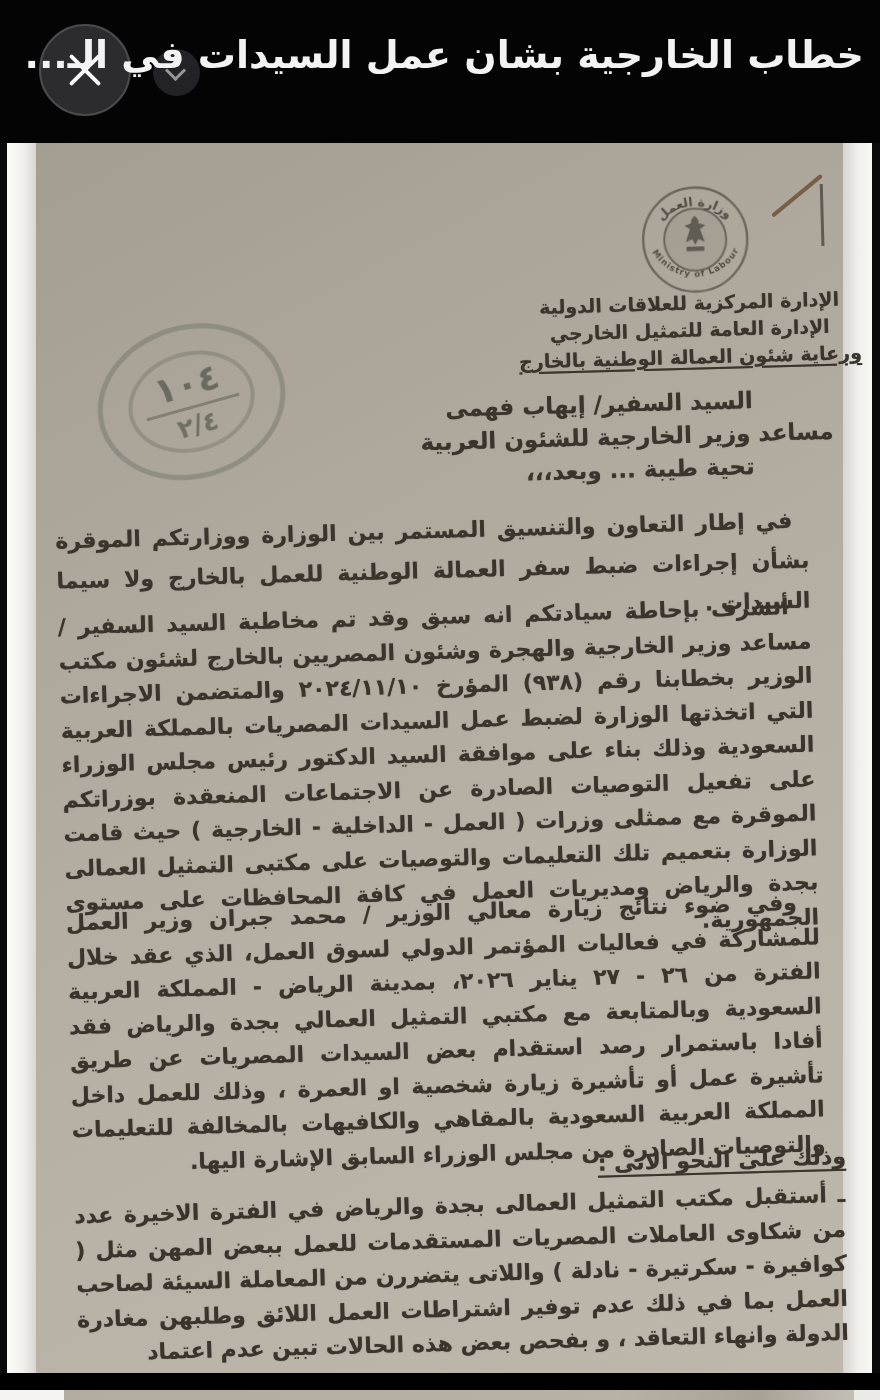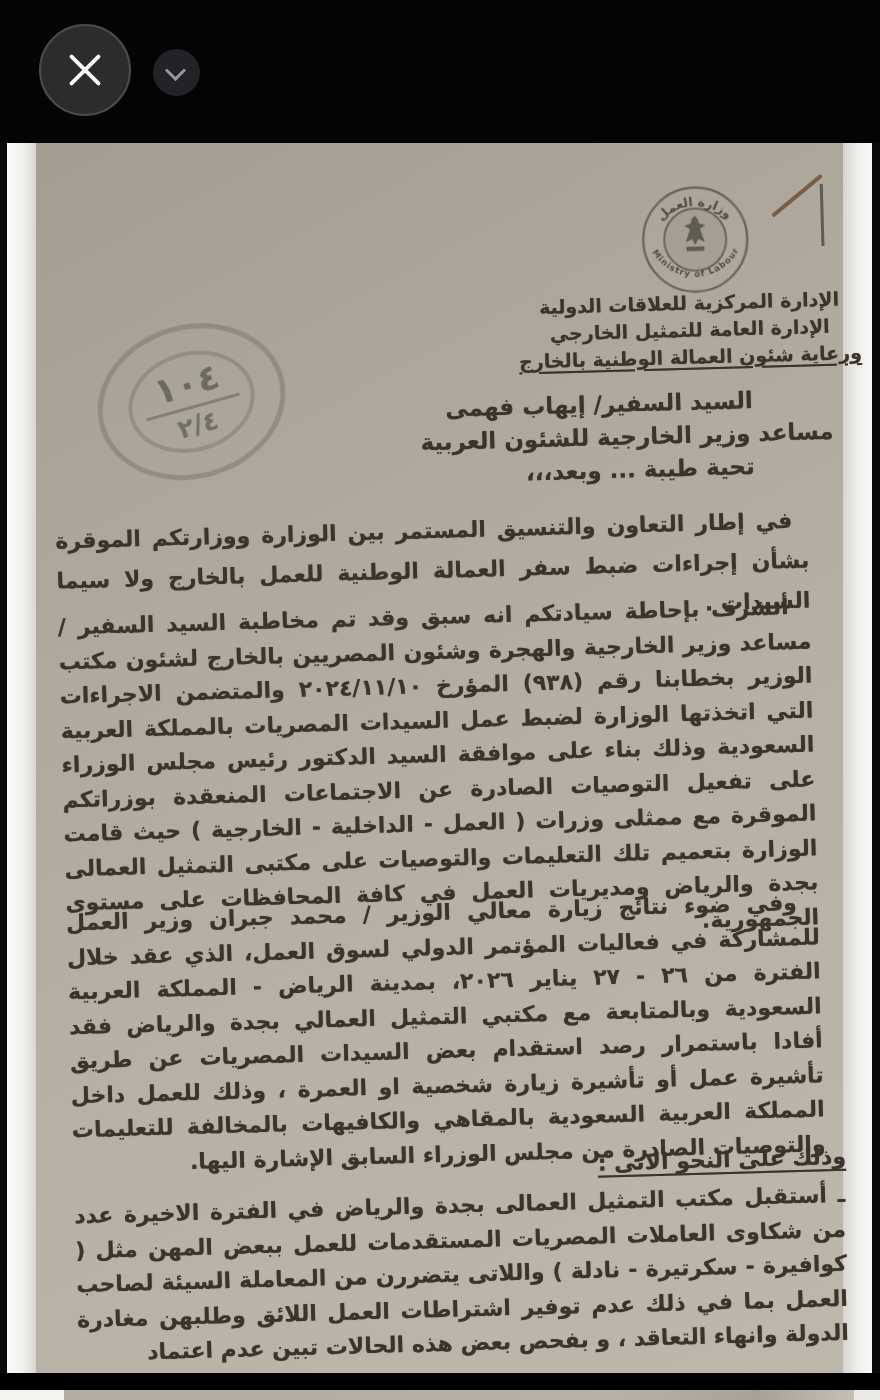--- a/index.html
+++ b/index.html
@@ -84,20 +84,21 @@
 <div class="app">
 
   <header class="hdr">
     <div class="close-btn">
       <span class="x-bar a"></span>
       <span class="x-bar b"></span>
     </div>
     <div class="chev-btn">
       <span class="chev"></span>
     </div>
+    <h1 class="title">خطاب الخارجية بشان عمل السيدات في الـ...</h1>
   </header>
 
   <div class="photo">
     <div class="edge left"></div>
     <div class="edge right"></div>
 
     <div class="page">
       <div class="tilt">
 
         <div class="pen-diag"></div>

